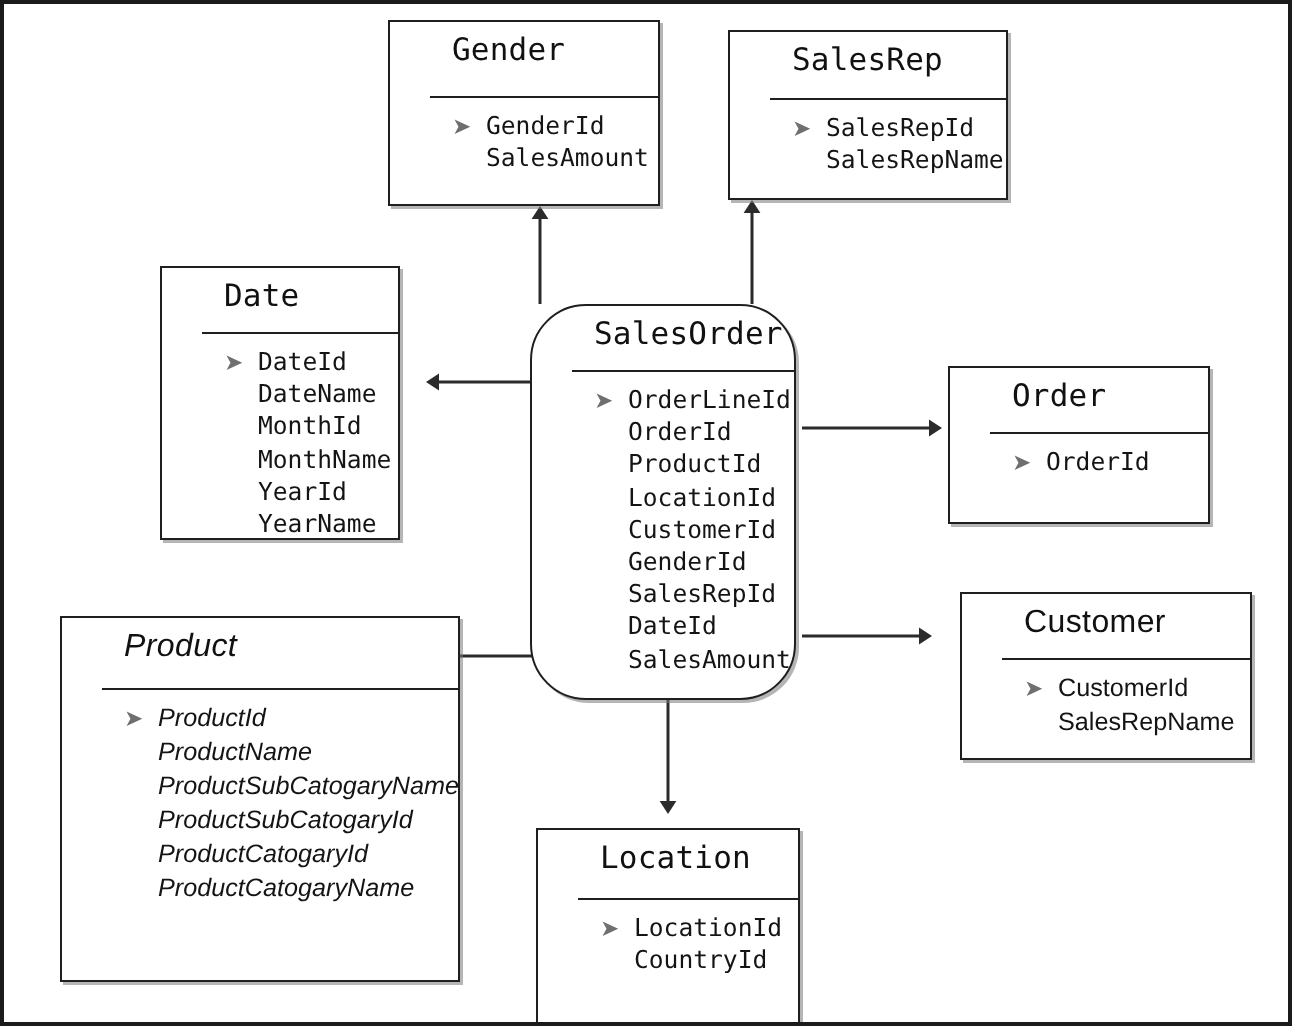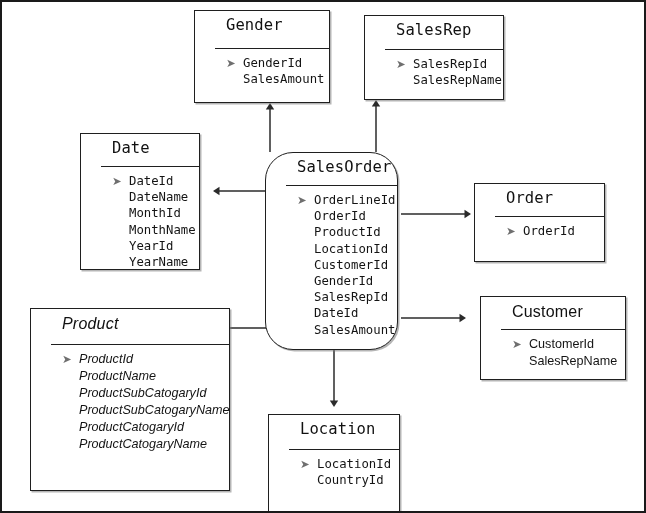--- a/index.html
+++ b/index.html
@@ -175,22 +175,22 @@
         <div class="entity-fields">
           <div class="field pk"><span class="key-icon">➤</span><span class="field-label">CustomerId</span></div>
           <div class="field"><span class="field-label">SalesRepName</span></div>
         </div>
       </div>
       <div class="entity proportional-title proportional-fields" style="left: 28px; top: 306px; width: 200px; height: 183px; font-style: italic;">
         <div class="entity-title" style="height: 36px;">Product</div>
         <div class="entity-fields">
           <div class="field pk"><span class="key-icon">➤</span><span class="field-label">ProductId</span></div>
           <div class="field"><span class="field-label">ProductName</span></div>
+          <div class="field"><span class="field-label">ProductSubCatogaryName</span></div>
           <div class="field"><span class="field-label">ProductSubCatogaryId</span></div>
-          <div class="field"><span class="field-label">ProductSubCatogaryName</span></div>
           <div class="field"><span class="field-label">ProductCatogaryId</span></div>
           <div class="field"><span class="field-label">ProductCatogaryName</span></div>
         </div>
       </div>
       <div class="entity" style="left: 266px; top: 412px; width: 132px; height: 101px;">
         <div class="entity-title" style="height: 35px;">Location</div>
         <div class="entity-fields">
           <div class="field pk"><span class="key-icon">➤</span><span class="field-label">LocationId</span></div>
           <div class="field"><span class="field-label">CountryId</span></div>
         </div>

